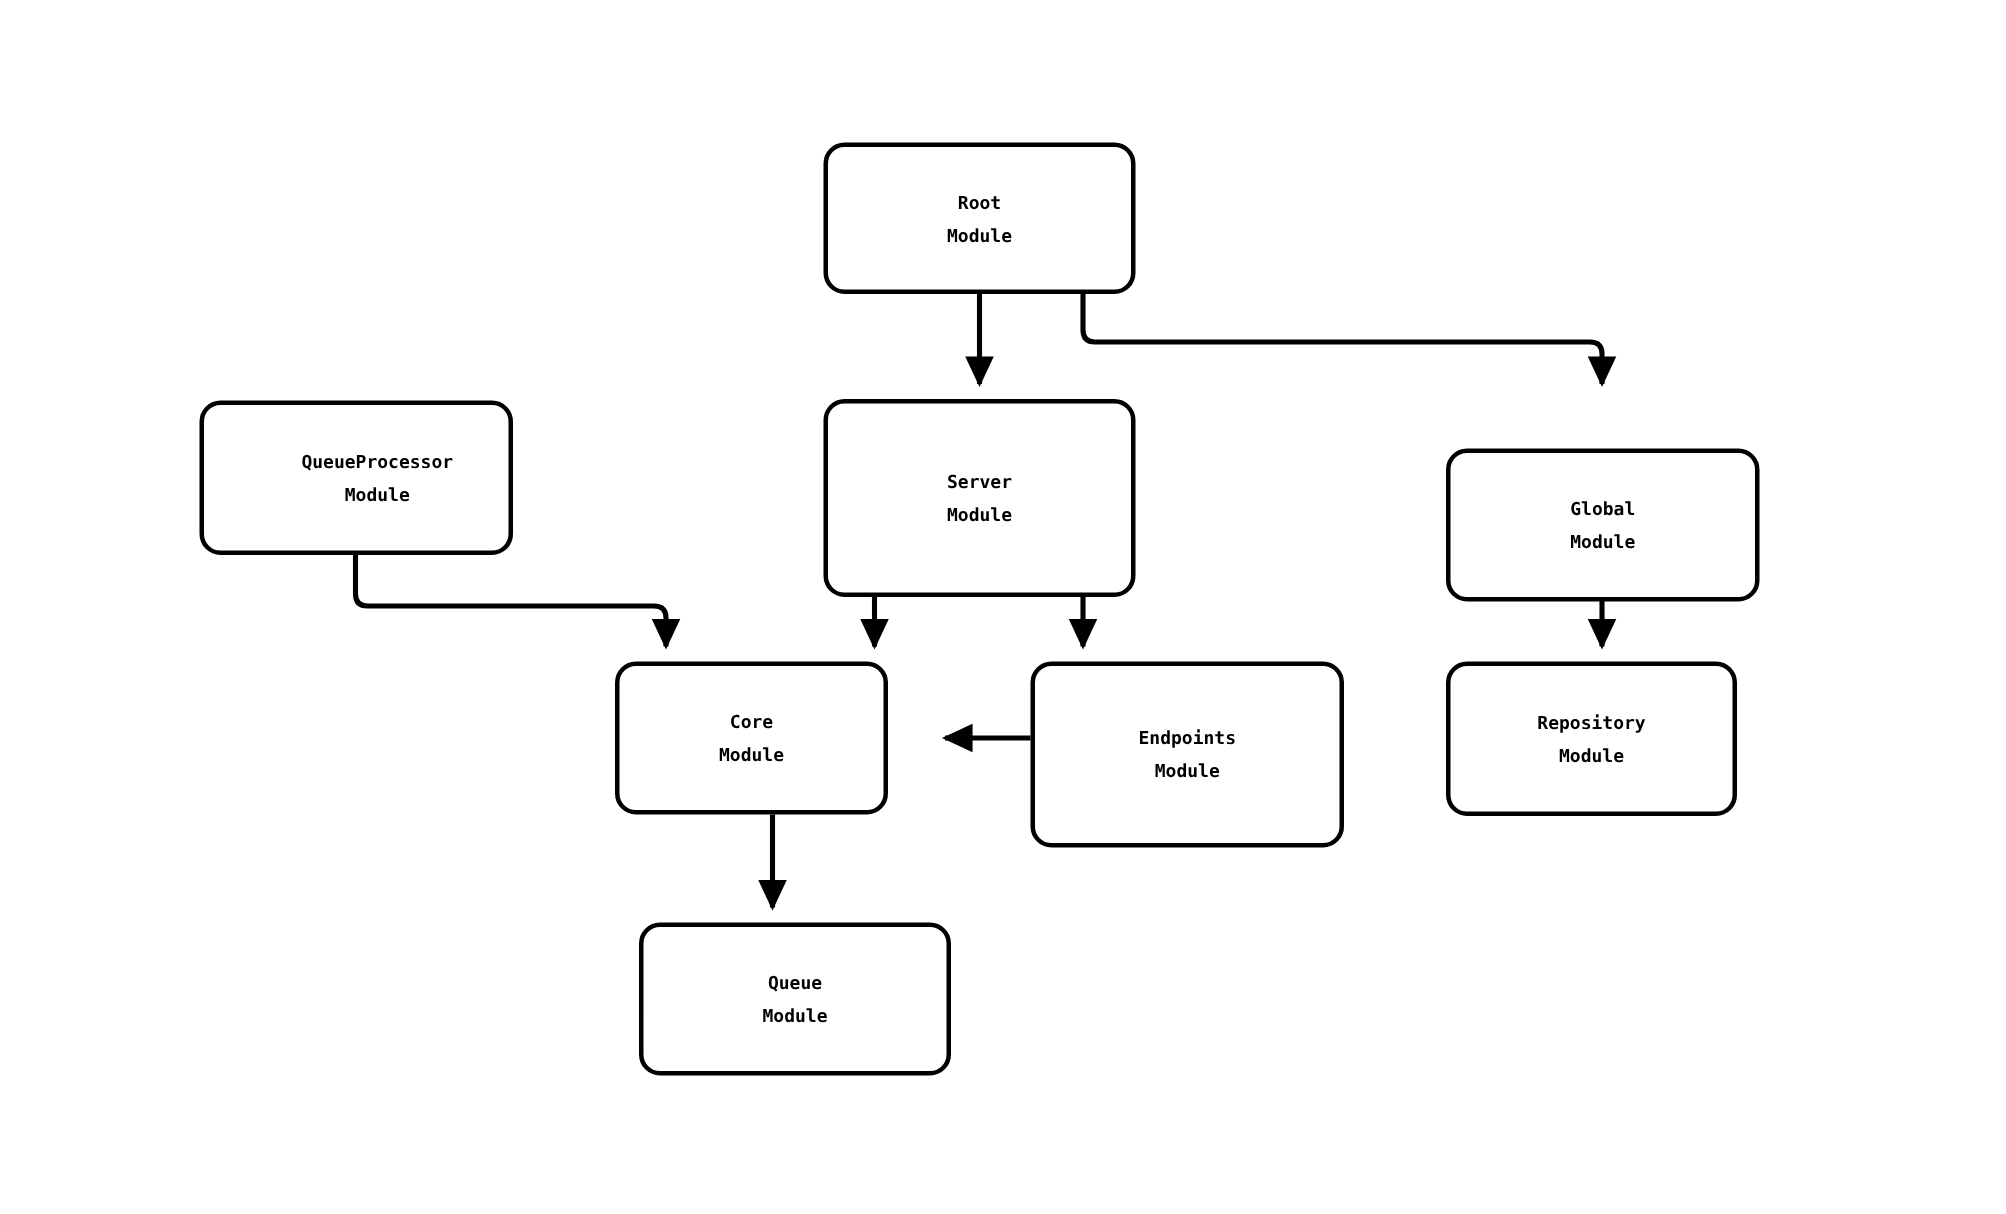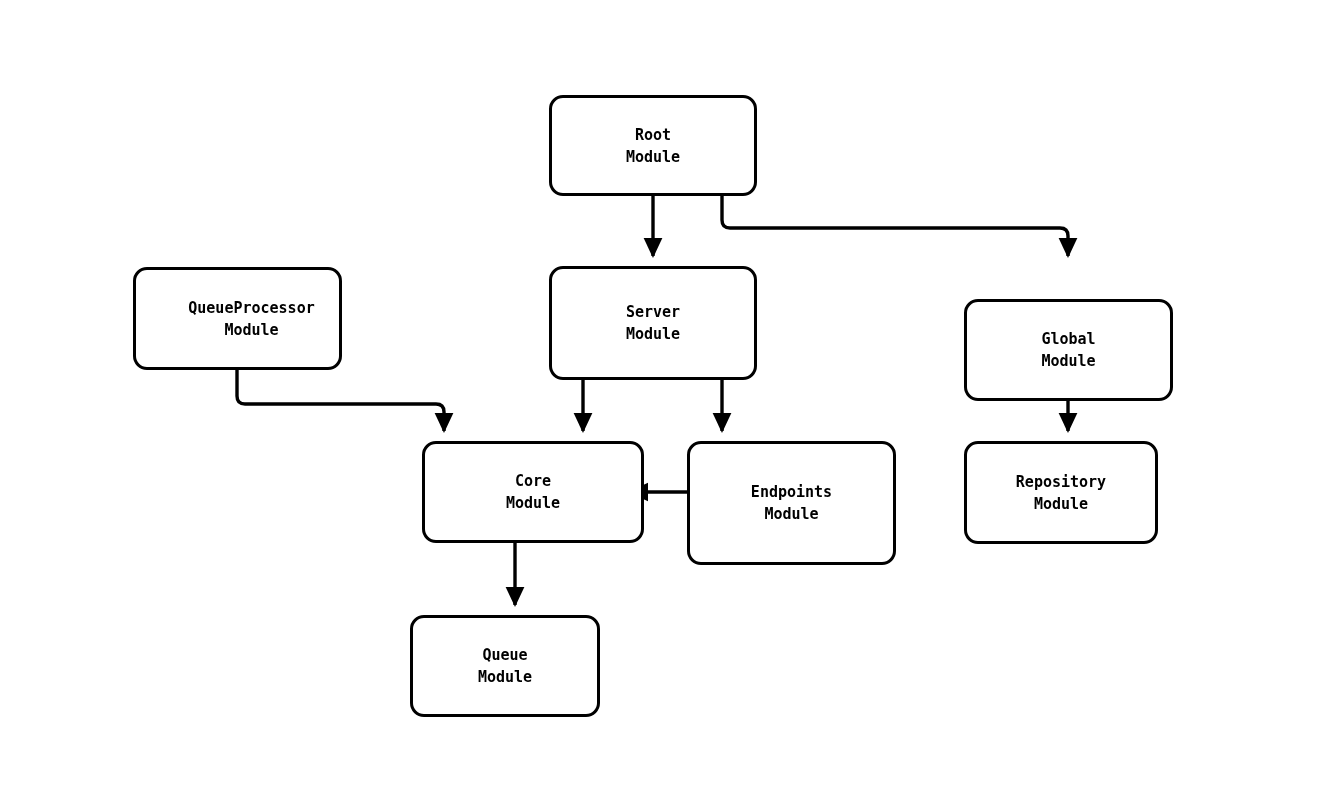--- a/index.html
+++ b/index.html
@@ -31,21 +31,21 @@
     border: 3px solid #000000;
     border-radius: 14px;
     display: flex;
     flex-direction: column;
     align-items: center;
     justify-content: center;
     z-index: 2;
   }
   .node-label {
     font-family: "DejaVu Sans Mono", "Liberation Mono", monospace;
-    font-size: 15px;
+    font-size: 12px;
     font-weight: 700;
     line-height: 22px;
     color: #000000;
     text-align: center;
     white-space: pre;
     letter-spacing: 0px;
   }
 </style>
 </head>
 <body>
@@ -73,43 +73,43 @@
   <div class="node" style="left: 549px; top: 95px; width: 208px; height: 101px;">
     <span class="node-label">Root
 Module</span>
   </div>
 
   <div class="node" style="left: 133px; top: 267px; width: 209px; height: 103px; padding-left: 28px;">
     <span class="node-label">QueueProcessor
 Module</span>
   </div>
 
-  <div class="node" style="left: 549px; top: 266px; width: 208px; height: 114px;">
+  <div class="node" style="left: 549px; top: 266px; width: 208px; height: 132px;">
     <span class="node-label">Server
 Module</span>
   </div>
 
   <div class="node" style="left: 964px; top: 266px; width: 209px; height: 102px; margin-top: 33px;">
     <span class="node-label">Global
 Module</span>
   </div>
 
-  <div class="node" style="left: 422px; top: 441px; width: 222px; height: 102px;">
+  <div class="node" style="left: 410px; top: 441px; width: 182px; height: 102px;">
     <span class="node-label">Core
 Module</span>
   </div>
 
   <div class="node" style="left: 687px; top: 441px; width: 209px; height: 124px;">
     <span class="node-label">Endpoints
 Module</span>
   </div>
 
   <div class="node" style="left: 964px; top: 441px; width: 194px; height: 103px;">
     <span class="node-label">Repository
 Module</span>
   </div>
 
-  <div class="node" style="left: 410px; top: 615px; width: 190px; height: 102px;">
+  <div class="node" style="left: 426px; top: 615px; width: 208px; height: 102px;">
     <span class="node-label">Queue
 Module</span>
   </div>
 
 </div>
 
 </body></html>

